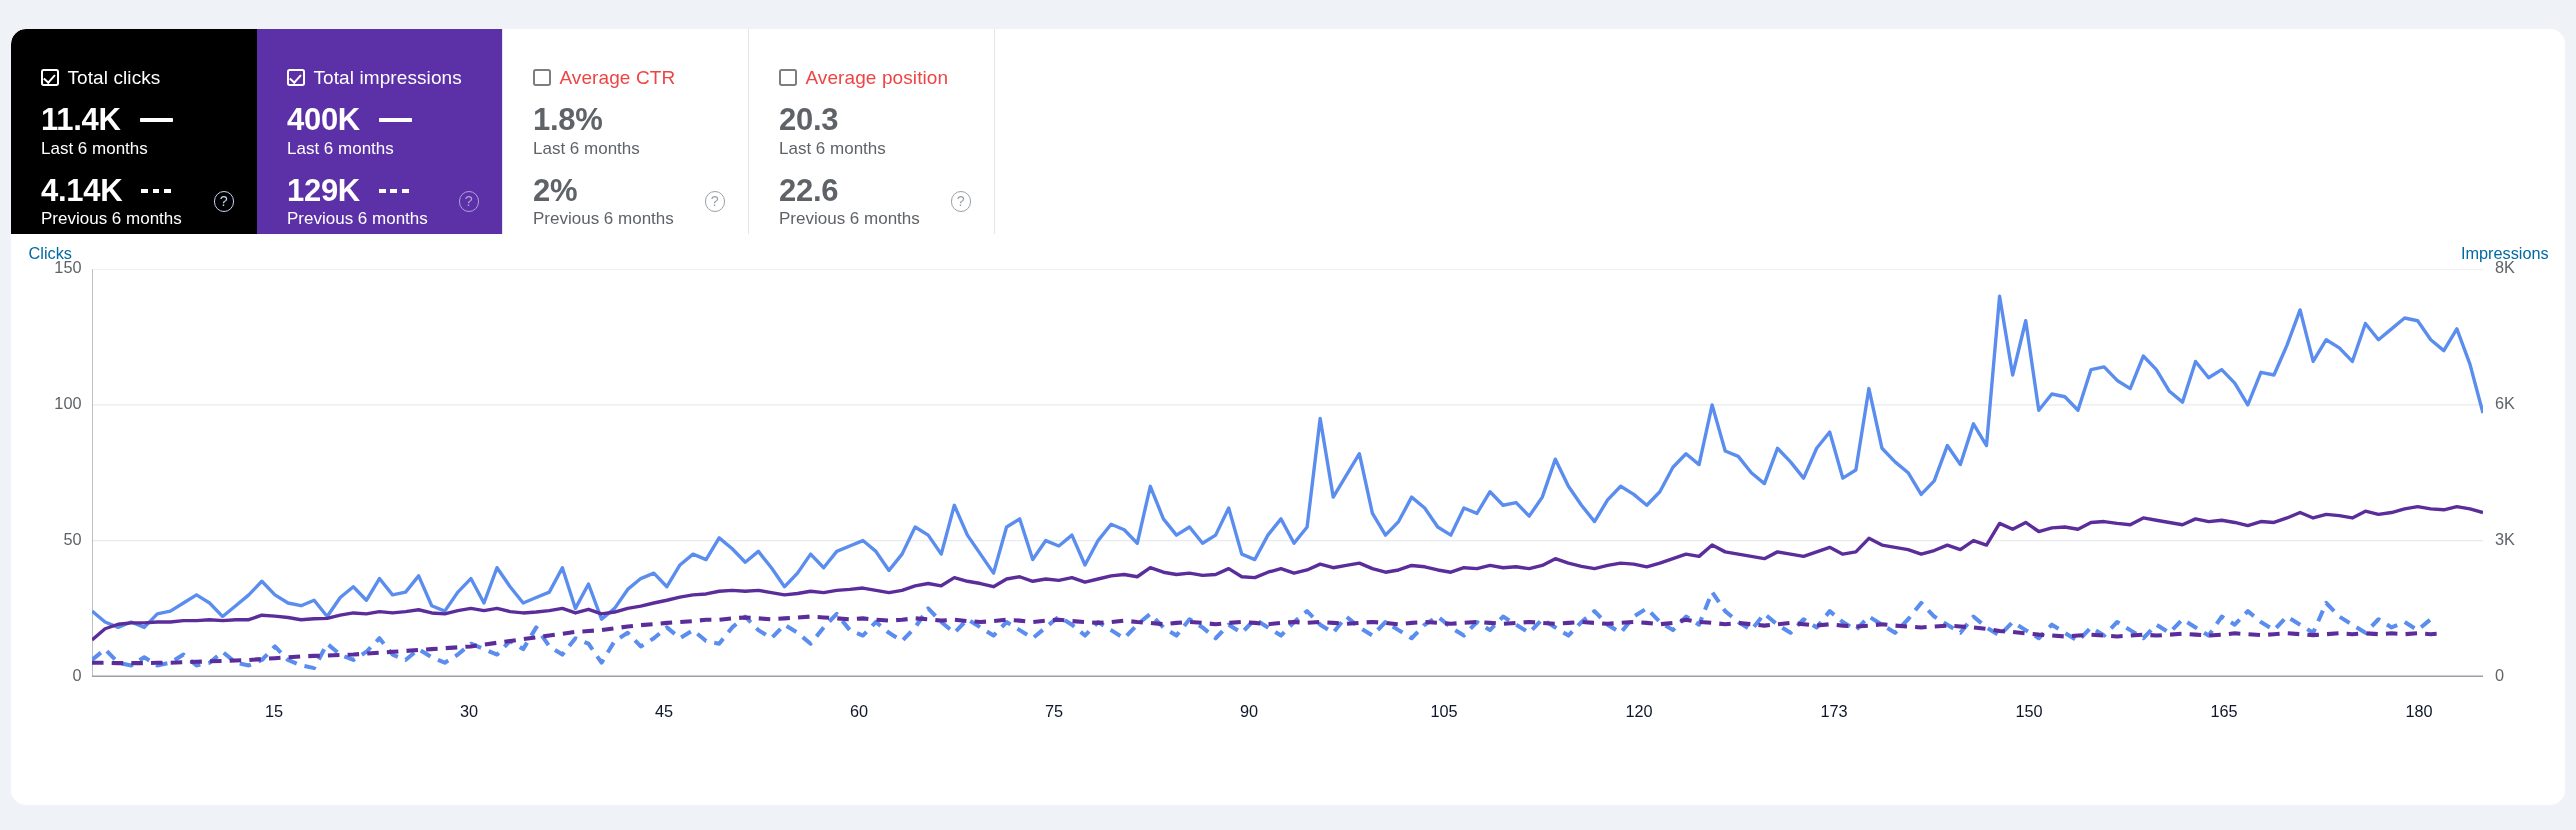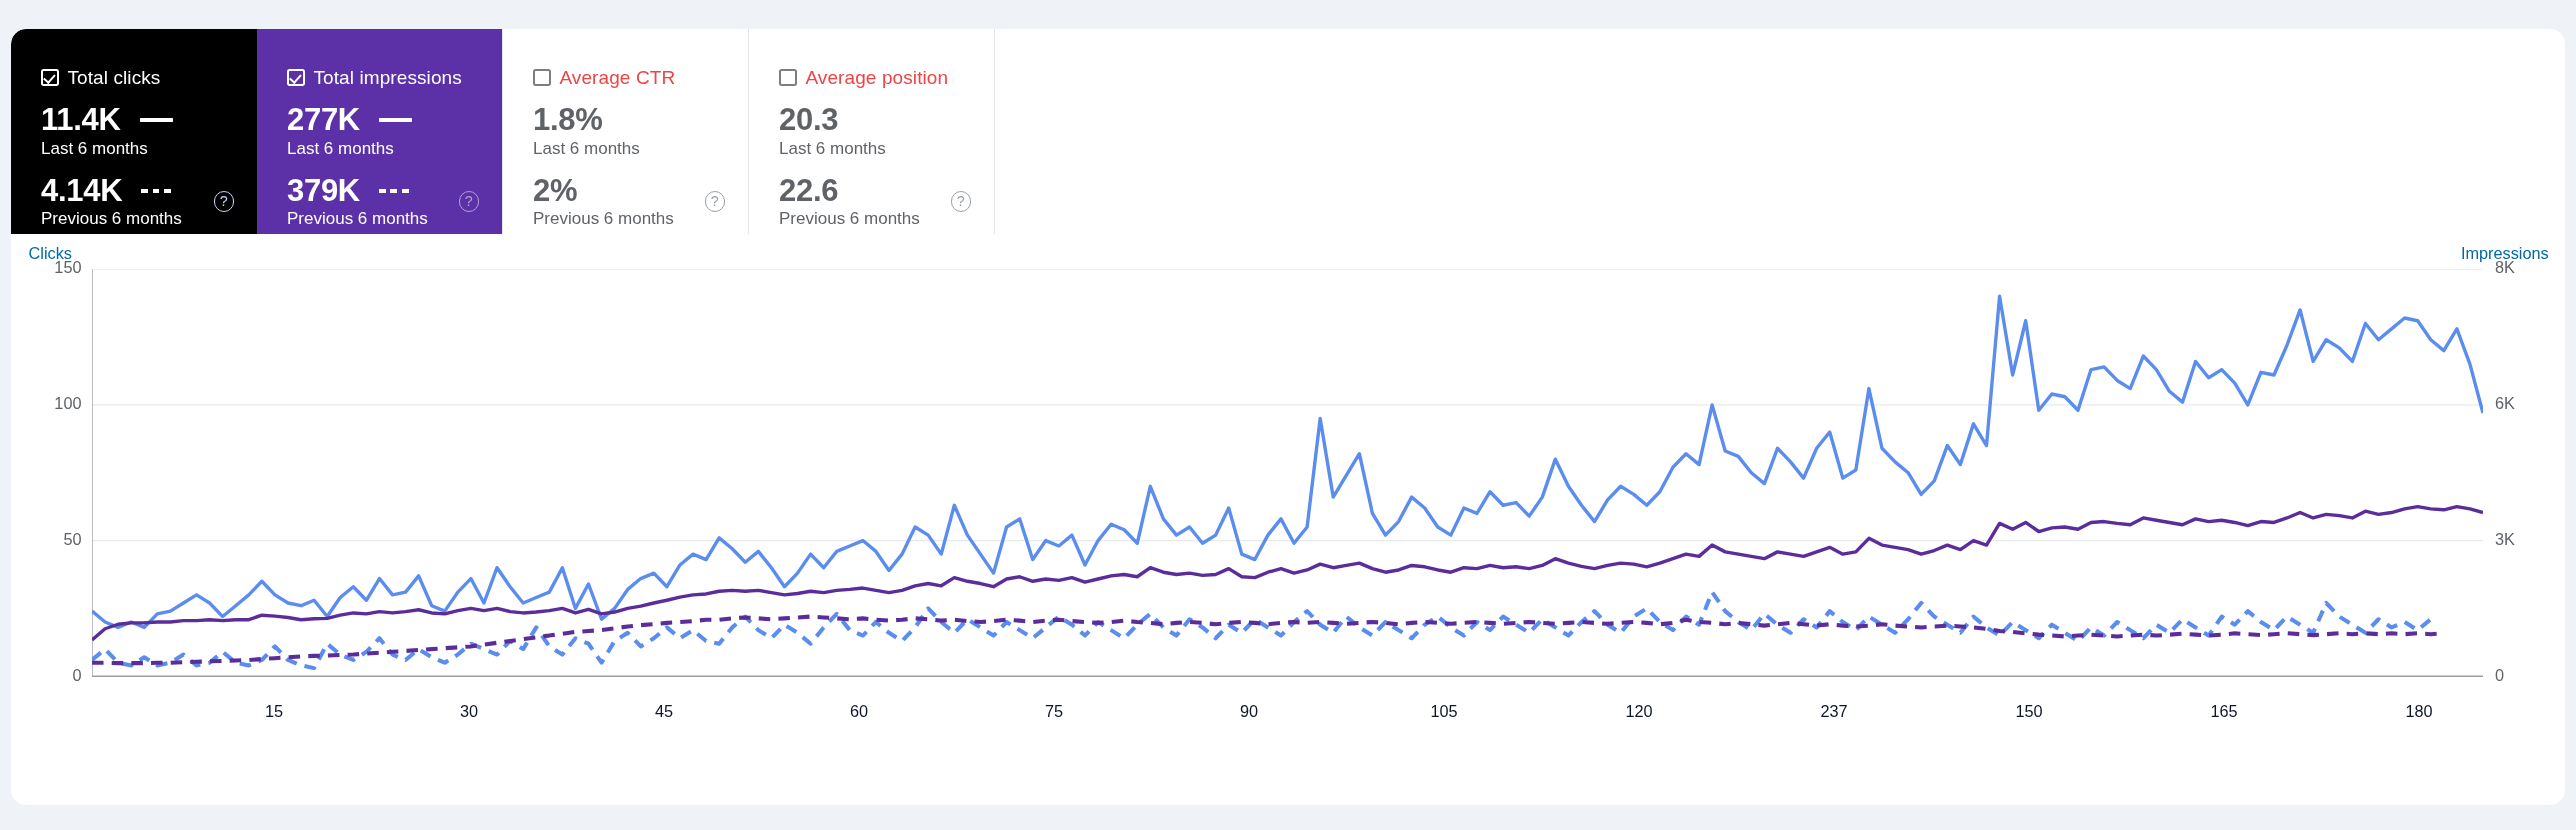--- a/index.html
+++ b/index.html
@@ -234,26 +234,26 @@
       <div class="val-sub">Previous 6 months</div>
       <div class="help-icon">?</div>
     </div>
 
     <div class="metric-card selected-purple">
       <div class="card-head">
         <span class="cbox checked"></span>
         <span class="card-title">Total impressions</span>
       </div>
       <div class="val-row">
-        <span class="val-big">277K</span>
+        <span class="val-big">400K</span>
         <span class="legend-mark solid"></span>
       </div>
       <div class="val-sub">Last 6 months</div>
       <div class="val-row">
-        <span class="val-big">379K</span>
+        <span class="val-big">129K</span>
         <span class="legend-mark dashed"></span>
       </div>
       <div class="val-sub">Previous 6 months</div>
       <div class="help-icon">?</div>
     </div>
 
     <div class="metric-card">
       <div class="card-head">
         <span class="cbox"></span>
         <span class="card-title">Average CTR</span>
@@ -312,20 +312,20 @@
       <div class="ytick right" style="top: 160px;">6K</div>
       <div class="ytick right" style="top: 24.4px;">8K</div>
       <div class="xtick" style="left: 263px;">15</div>
       <div class="xtick" style="left: 458px;">30</div>
       <div class="xtick" style="left: 653px;">45</div>
       <div class="xtick" style="left: 848px;">60</div>
       <div class="xtick" style="left: 1043px;">75</div>
       <div class="xtick" style="left: 1238px;">90</div>
       <div class="xtick" style="left: 1433px;">105</div>
       <div class="xtick" style="left: 1628px;">120</div>
-      <div class="xtick" style="left: 1823px;">237</div>
+      <div class="xtick" style="left: 1823px;">173</div>
       <div class="xtick" style="left: 2018px;">150</div>
       <div class="xtick" style="left: 2213px;">165</div>
       <div class="xtick" style="left: 2408px;">180</div>
     </div>
 
 </div>
 
 
 </body></html>

